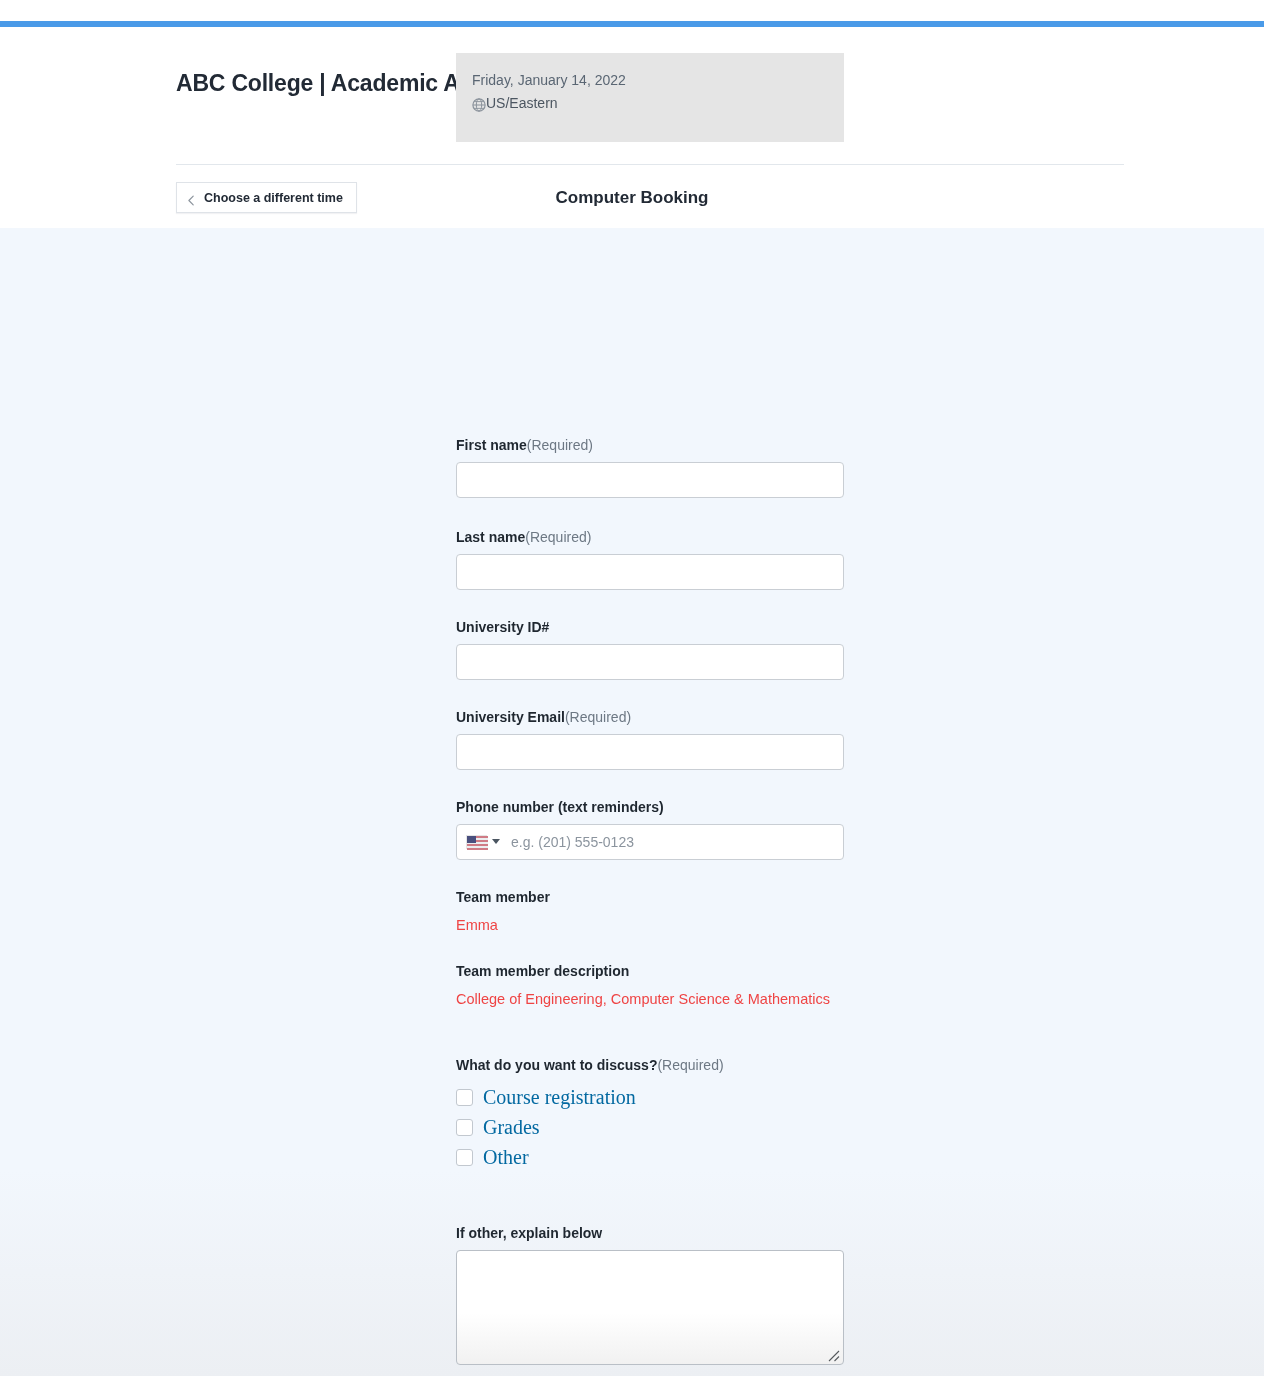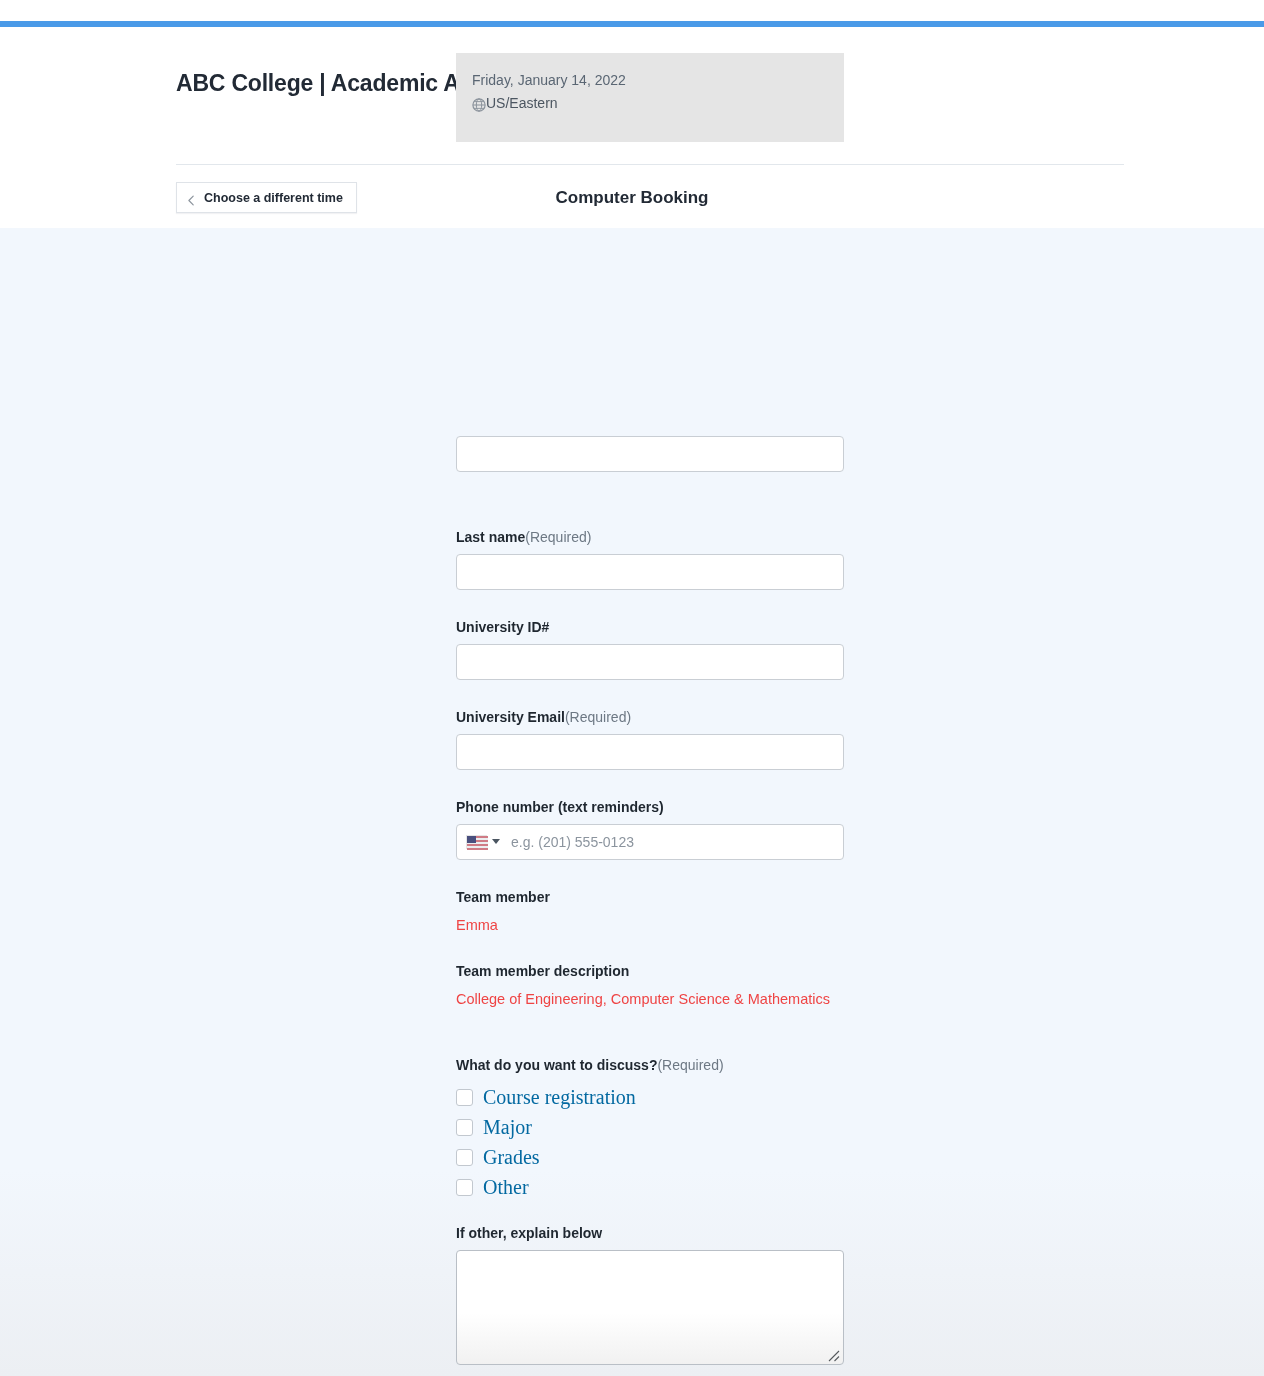--- a/index.html
+++ b/index.html
@@ -314,20 +314,23 @@
         <line x1="1" y1="7" x2="13" y2="7" stroke="#8a929b" stroke-width="1"></line>
         <line x1="2.1" y1="3.6" x2="11.9" y2="3.6" stroke="#8a929b" stroke-width="0.9"></line>
         <line x1="2.1" y1="10.4" x2="11.9" y2="10.4" stroke="#8a929b" stroke-width="0.9"></line>
       </svg>
     </span>
     <span>US/Eastern</span>
   </div>
 </div>
 
 <div class="field" style="top:436px;">
+  <div class="f-label">
+    <span>First name</span><span class="req">(Required)</span>
+  </div>
   <input class="f-input" type="text" placeholder="" style="">
 </div>
 
 <div class="field" style="top:528px;">
   <div class="f-label">
     <span>Last name</span><span class="req">(Required)</span>
   </div>
   <input class="f-input" type="text" placeholder="" style="">
 </div>
 
@@ -381,24 +384,20 @@
   <div class="f-label">
     <span>What do you want to discuss?</span><span class="req">(Required)</span>
   </div>
 
   <div class="cb-row">
     <span class="cb-box"></span>
     <span class="cb-text">Course registration</span>
   </div>
   <div class="cb-row">
     <span class="cb-box"></span>
-    <span class="cb-text">Major</span>
-  </div>
-  <div class="cb-row">
-    <span class="cb-box"></span>
     <span class="cb-text">Grades</span>
   </div>
   <div class="cb-row">
     <span class="cb-box"></span>
     <span class="cb-text">Other</span>
   </div>
 </div>
 
 <div class="field" style="top:1224px;">
   <div class="f-label">If other, explain below</div>

